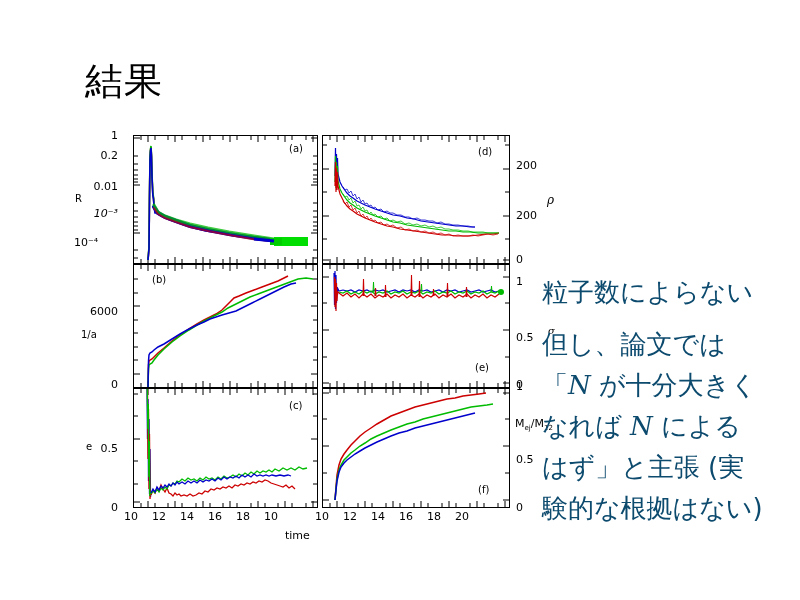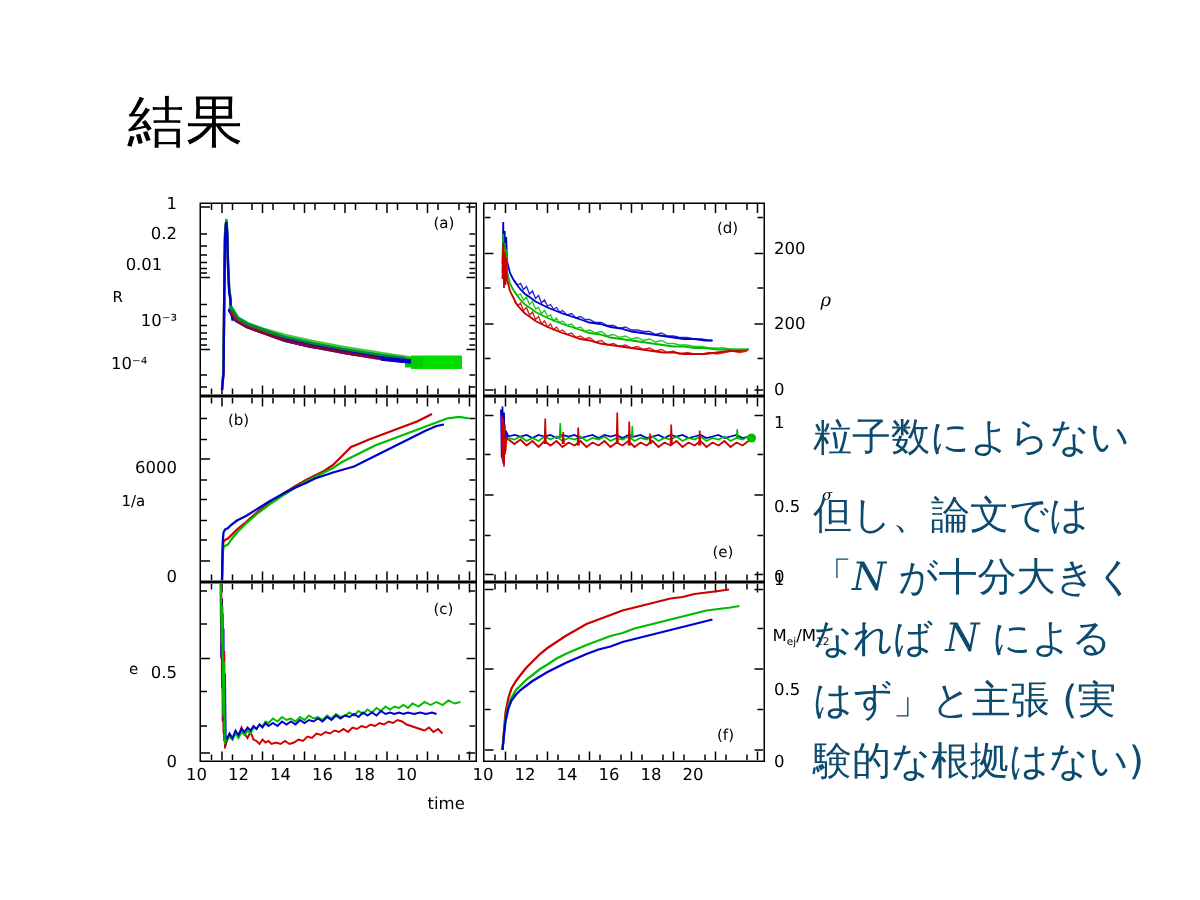--- a/index.html
+++ b/index.html
@@ -49,22 +49,22 @@
 <body>
 
 <div id="slide">
 
   <div id="slide-title">結果</div>
 
   <div id="figure">
 
     <div class="tick-label" style="left:-1px;top:-6px;width:44px;text-align:right;">1</div>
     <div class="tick-label" style="left:-1px;top:14px;width:44px;text-align:right;">0.2</div>
-    <div class="tick-label" style="left:-1px;top:35px;width:44px;text-align:center;">0.01</div>
-    <div class="tick-label" style="left:-1px;top:72px;width:44px;text-align:right;">10⁻³</div>
+    <div class="tick-label" style="left:-1px;top:45px;width:44px;text-align:right;">0.01</div>
+    <div class="tick-label" style="left:-1px;top:72px;width:44px;text-align:right;font-style:italic;">10⁻³</div>
     <div class="tick-label" style="left:-1px;top:101px;width:44px;text-align:left;">10⁻⁴</div>
     <div class="axis-label" style="left:0px;top:58px;">R</div>
 
     <div class="tick-label" style="left:-1px;top:170px;width:44px;text-align:right;">6000</div>
     <div class="tick-label" style="left:-1px;top:243px;width:44px;text-align:right;">0</div>
     <div class="axis-label" style="left:6px;top:194px;">1/a</div>
 
     <div class="tick-label" style="left:-1px;top:307px;width:44px;text-align:right;">0.5</div>
     <div class="tick-label" style="left:-1px;top:366px;width:44px;text-align:right;">0</div>
     <div class="axis-label" style="left:11px;top:306px;">e</div>

